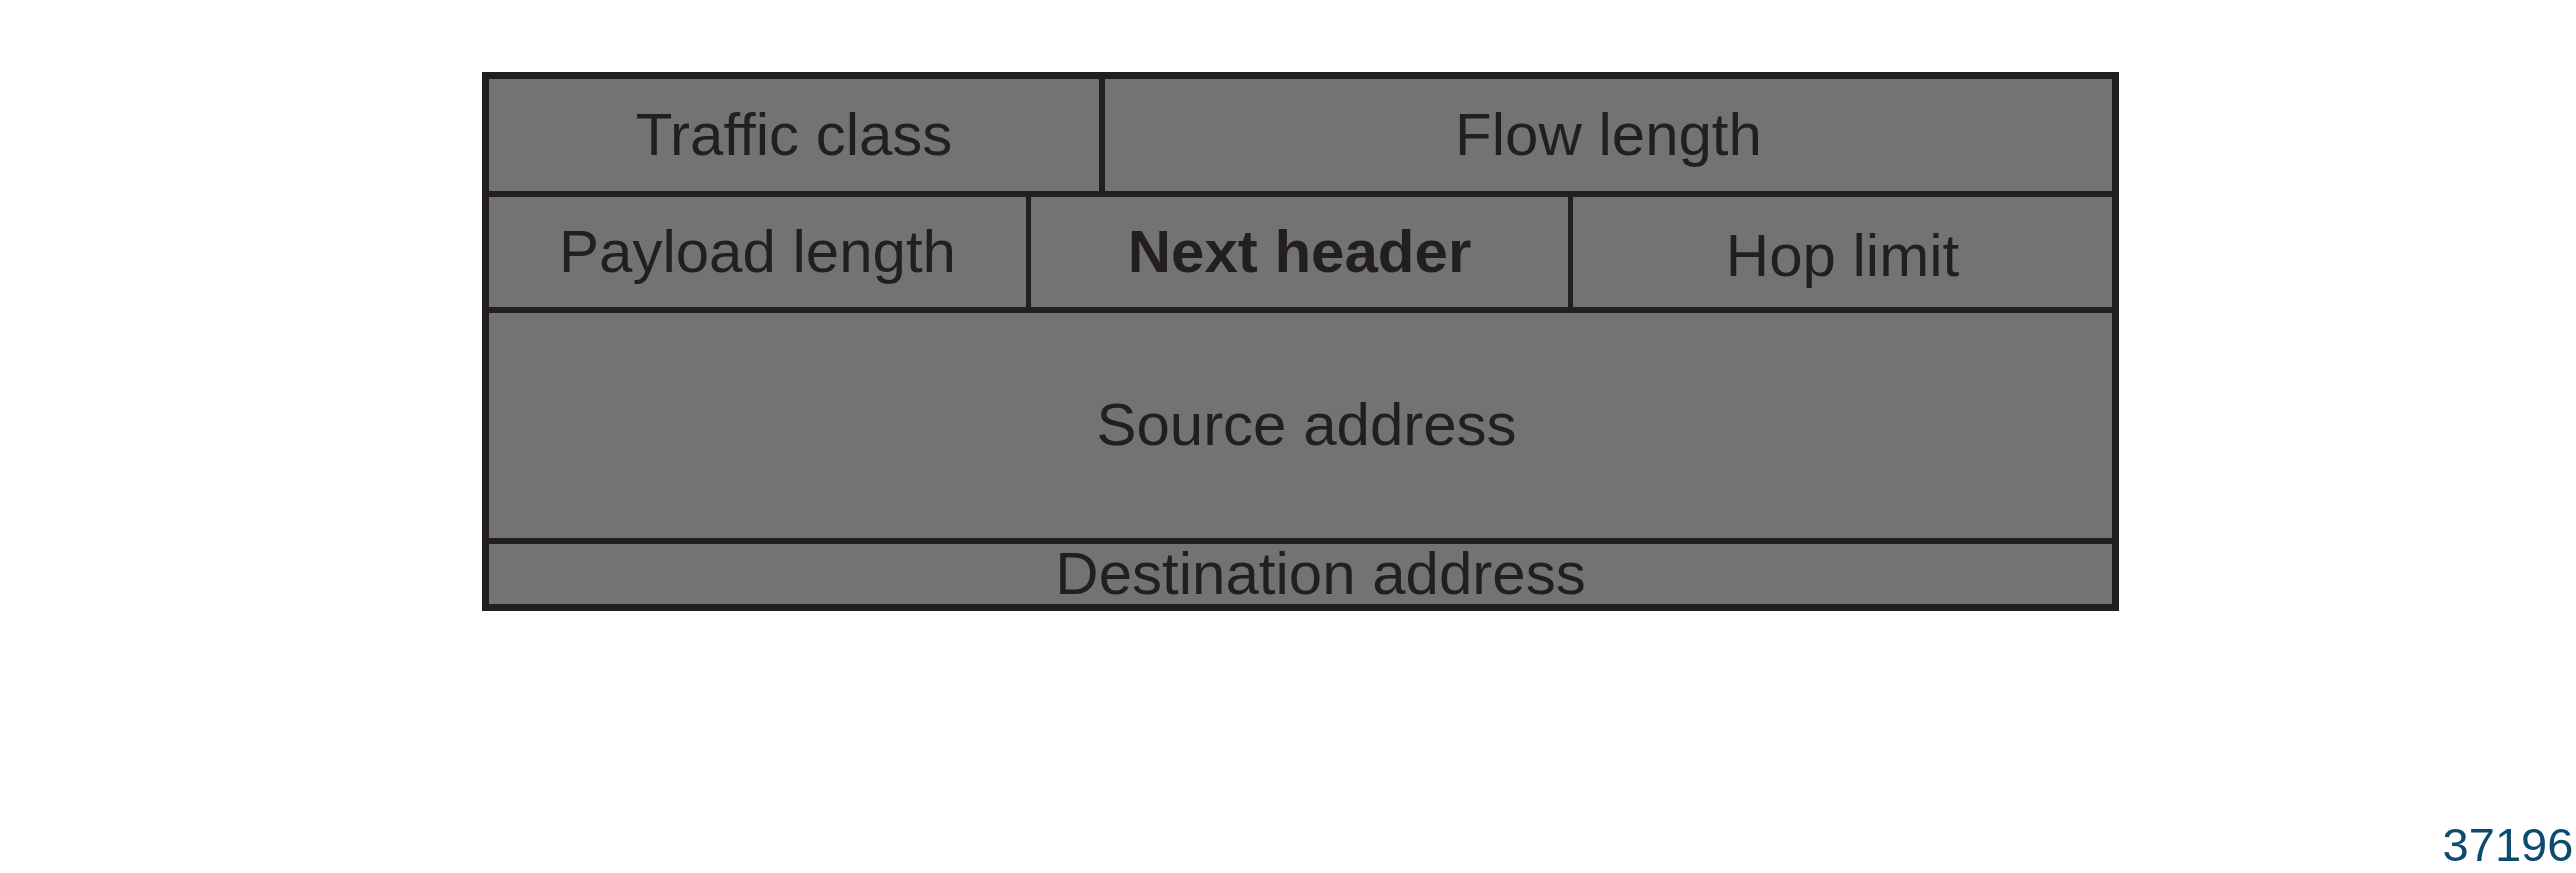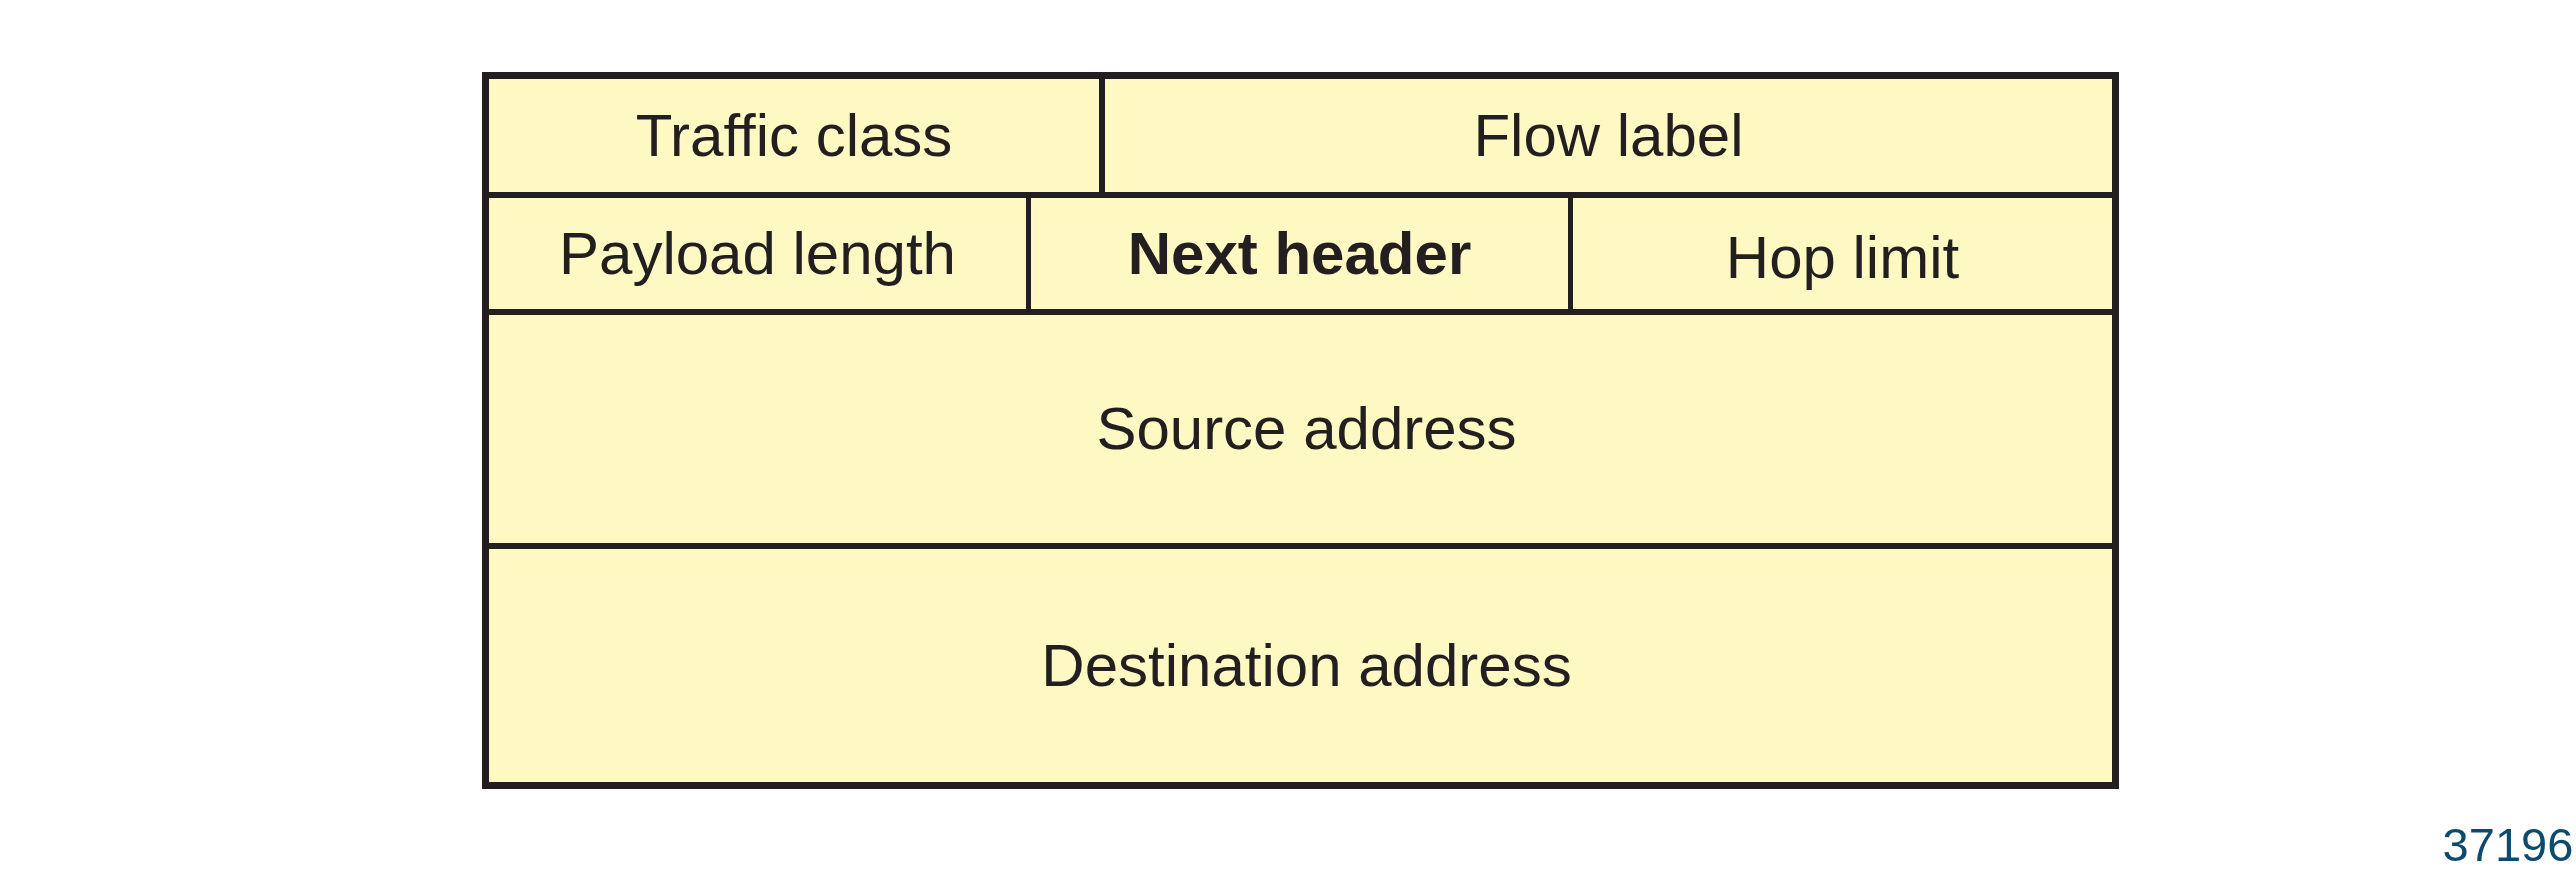--- a/index.html
+++ b/index.html
@@ -12,36 +12,36 @@
     height: 873px;
     background: #ffffff;
     font-family: "Liberation Sans", sans-serif;
     overflow: hidden;
   }
   .packet-diagram {
     position: absolute;
     left: 482px;
     top: 72px;
     width: 1637px;
-    height: 717px;
+    height: 539px;
     box-sizing: border-box;
     border: 7.2px solid #231f20;
-    background: #fef9c3;
+    background: #737373;
     display: flex;
     flex-direction: column;
   }
   .pd-row {
     display: flex;
     box-sizing: border-box;
     width: 100%;
   }
   .pd-row.r1 { height: 119px; border-bottom: 6.3px solid #231f20; }
   .pd-row.r2 { height: 117px; border-bottom: 6.3px solid #231f20; }
   .pd-row.r3 { height: 234px; border-bottom: 6.3px solid #231f20; }
-  .pd-row.r4 { flex: 1 1 auto; }
+  .pd-row.r4 { flex: 1 1 auto; margin-left: 14px; }
   .cell {
     box-sizing: border-box;
     display: flex;
     align-items: center;
     justify-content: center;
     font-size: 60px;
     line-height: 1;
     color: #231f20;
     white-space: nowrap;
   }
@@ -66,21 +66,21 @@
 </head>
 <body>
 
 <div class="packet-diagram">
 
   <div class="pd-row r1">
     <div class="cell c1 div7">
       <span>Traffic class</span>
     </div>
     <div class="cell c2">
-      <span>Flow label</span>
+      <span>Flow length</span>
     </div>
   </div>
 
   <div class="pd-row r2">
     <div class="cell c1 div6">
       <span>Payload length</span>
     </div>
     <div class="cell c2 div6 bold">
       <span>Next header</span>
     </div>

